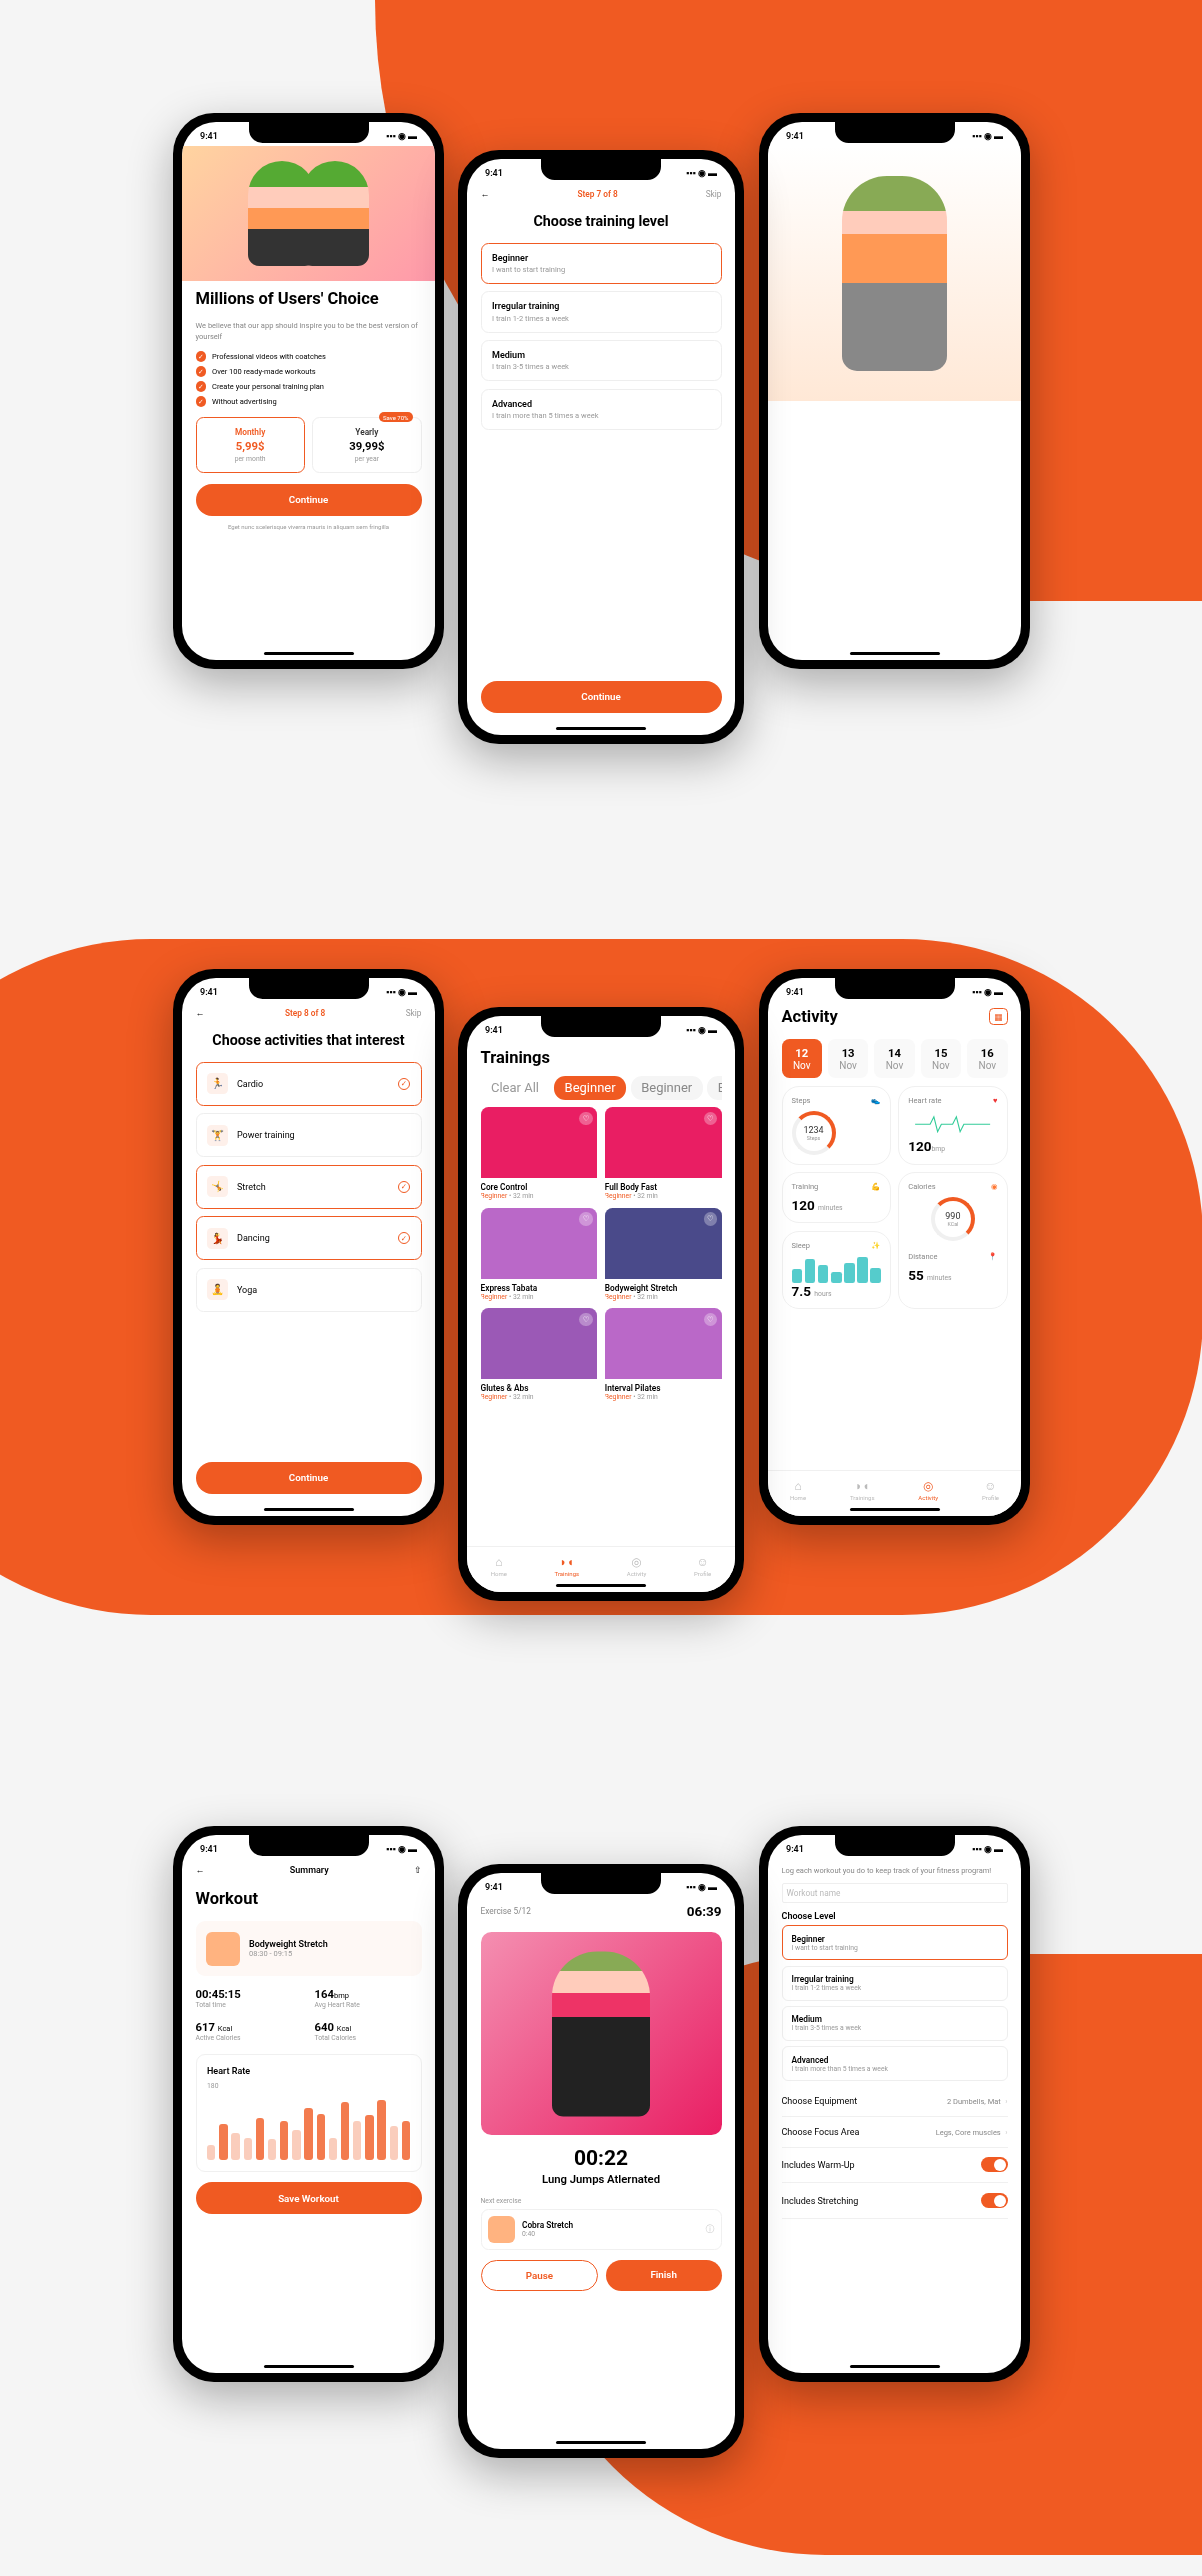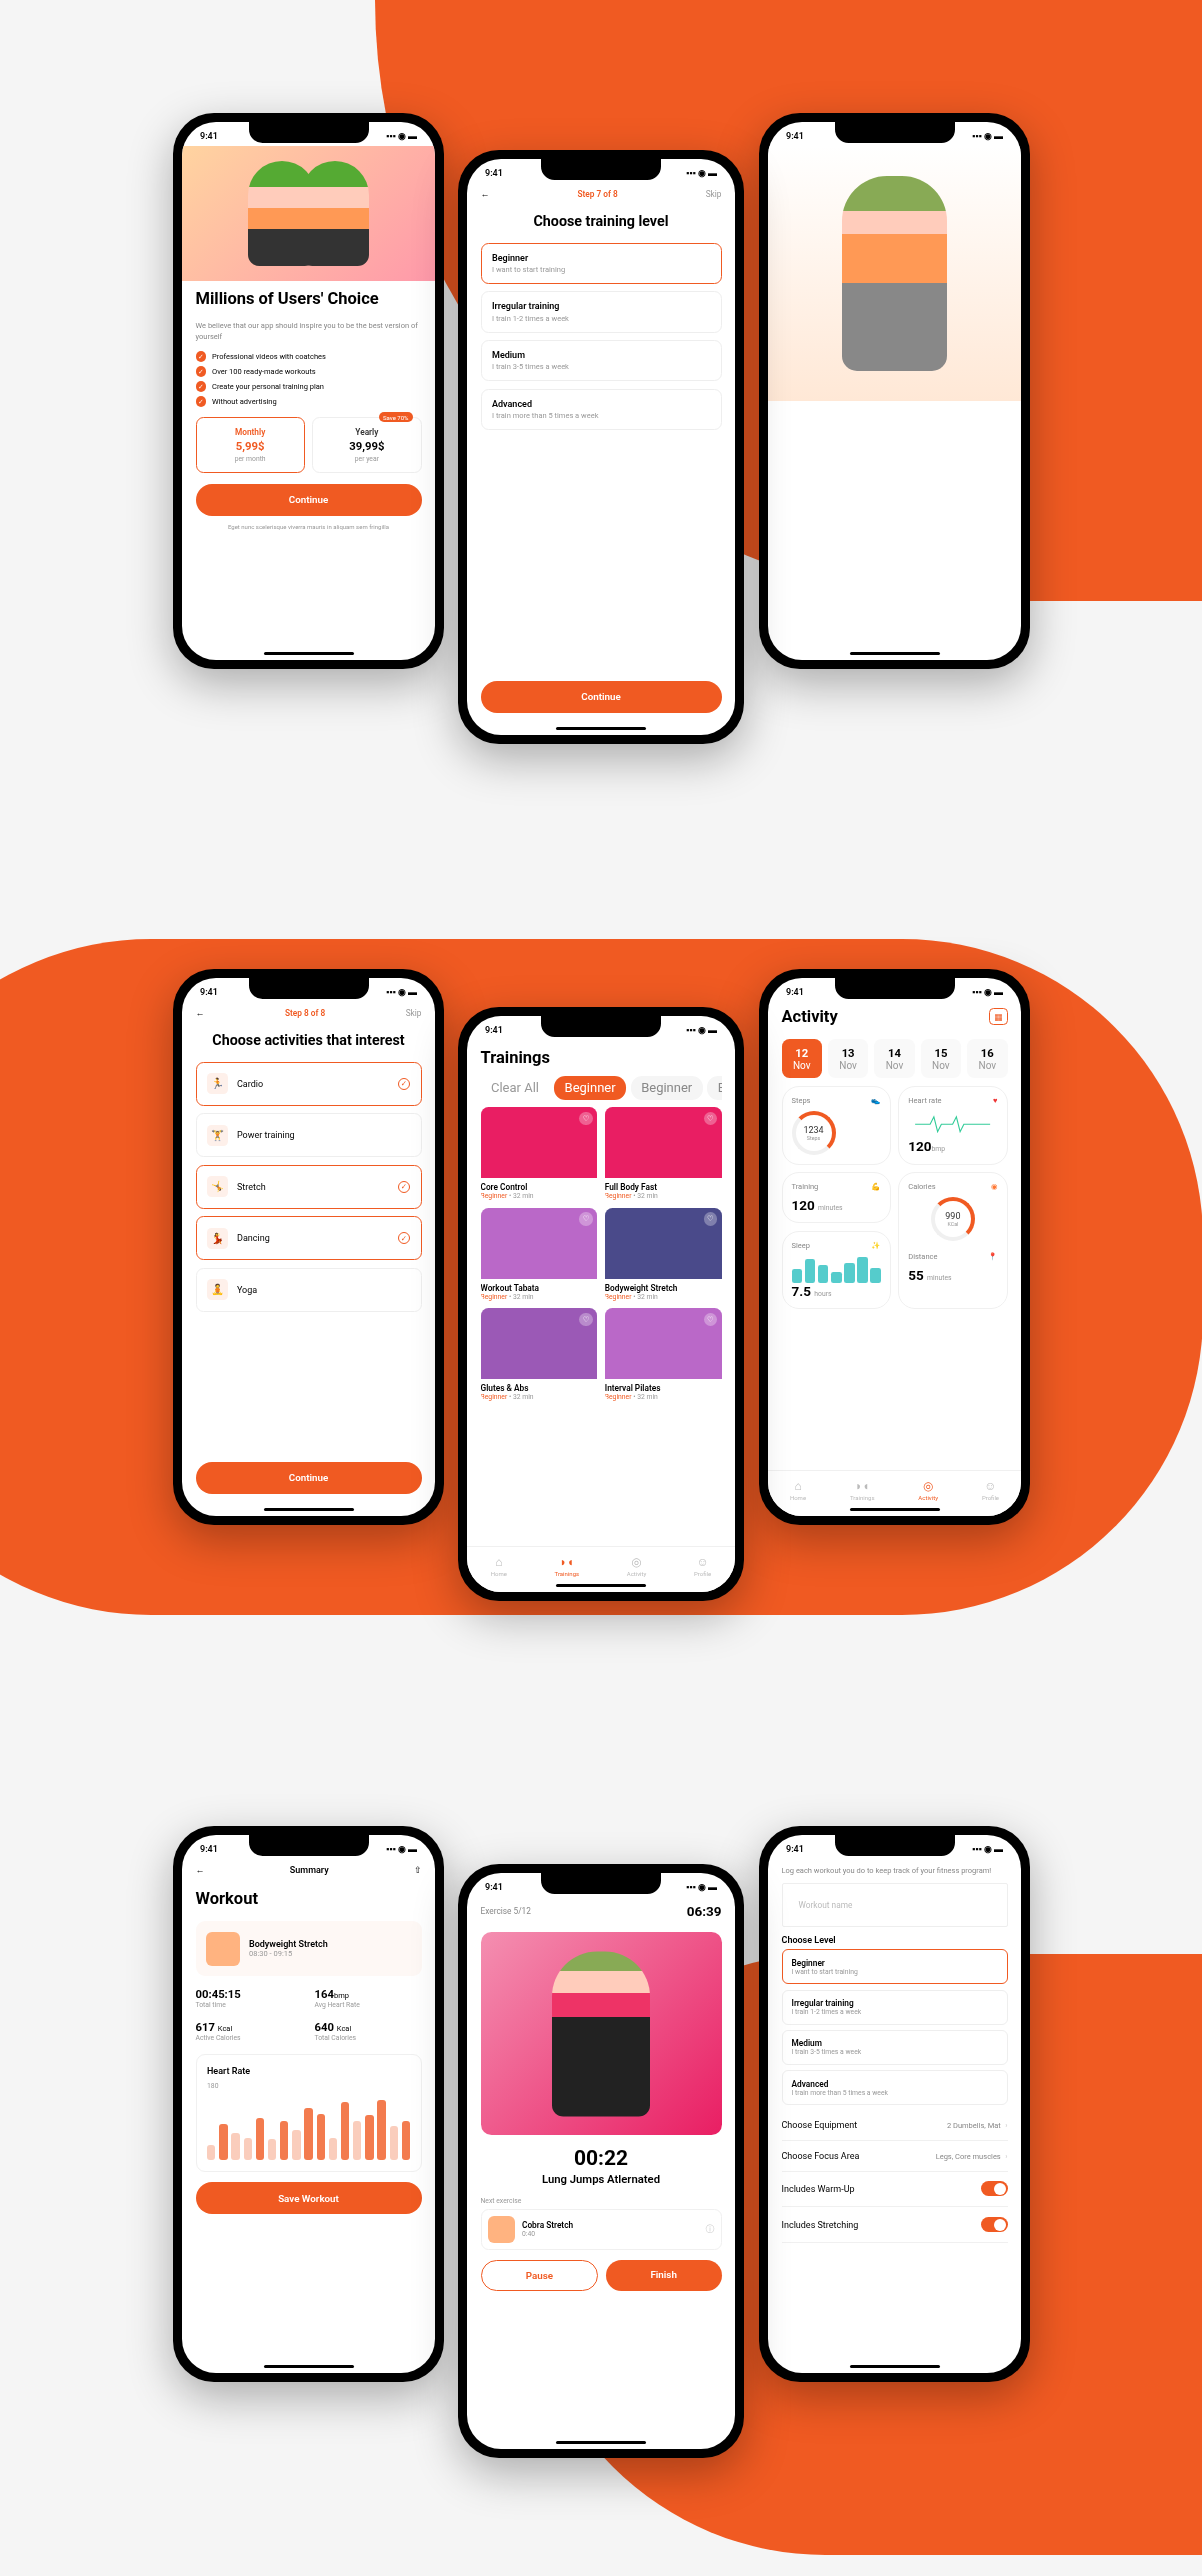--- a/index.html
+++ b/index.html
@@ -97,21 +97,21 @@
 .ex-name{text-align:center;font-size:11.3px;font-weight:600;margin:3.8px 0}
 .next{font-size:6.8px;color:#999;margin-top:10.5px}
 .next-row{display:flex;align-items:center;gap:7.5px;padding:6px;border:0.8px solid #f0f0f0;border-radius:7.5px;margin-top:3.8px}
 .btns{display:flex;gap:7.5px;margin-top:10.5px}
 .btns .btn{flex:1;padding:9px}
 .row{display:flex;justify-content:space-between;align-items:center;padding:9.8px 0;border-bottom:0.8px solid #f0f0f0;font-size:9px}
 .row-v{color:#888;font-size:7.5px}
 .arrow{color:#ccc;margin-left:4.5px;font-size:7.5px}
 .toggle{width:27px;height:15px;background:#f05a22;border-radius:7.5px;position:relative}
 .toggle::after{content:'';position:absolute;right:1.5px;top:1.5px;width:12px;height:12px;background:#fff;border-radius:50%}
-.input{border:0.8px solid #eee;border-radius:2px;padding:16px;font-size:8.3px;color:#bbb;margin:4.5px 0}
+.input{border:0.8px solid #eee;border-radius:2px;padding:4px;font-size:8.3px;color:#bbb;margin:4.5px 0}
 .sect{font-size:9px;font-weight:600;margin:7.5px 0 4.5px}
 .lev{border:0.8px solid #eee;border-radius:6px;padding:7.5px 9px;margin-bottom:5.3px}
 .lev.sel{border-color:#f05a22}
 .lev-t{font-size:8.3px;font-weight:600}
 .lev-s{font-size:6.8px;color:#999}
 .homebar{position:absolute;bottom:5.3px;left:50%;transform:translateX(-50%);width:90px;height:3px;background:#000;border-radius:1.5px}
 </style>
 </head>
 <body>
 
@@ -292,21 +292,21 @@
               <div class="timg">
                 <div class="heart">♡</div>
               </div>
               <div class="tname">Full Body Fast</div>
               <div class="tmeta"><span style="color:#f05a22">Beginner</span> <span>• </span><span>32 min</span></div>
             </div>
 <div class="tcard">
               <div class="timg p">
                 <div class="heart">♡</div>
               </div>
-              <div class="tname">Workout Tabata</div>
+              <div class="tname">Express Tabata</div>
               <div class="tmeta"><span style="color:#f05a22">Beginner</span> <span>• </span><span>32 min</span></div>
             </div>
 <div class="tcard">
               <div class="timg b">
                 <div class="heart">♡</div>
               </div>
               <div class="tname">Bodyweight Stretch</div>
               <div class="tmeta"><span style="color:#f05a22">Beginner</span> <span>• </span><span>32 min</span></div>
             </div>
 <div class="tcard">

